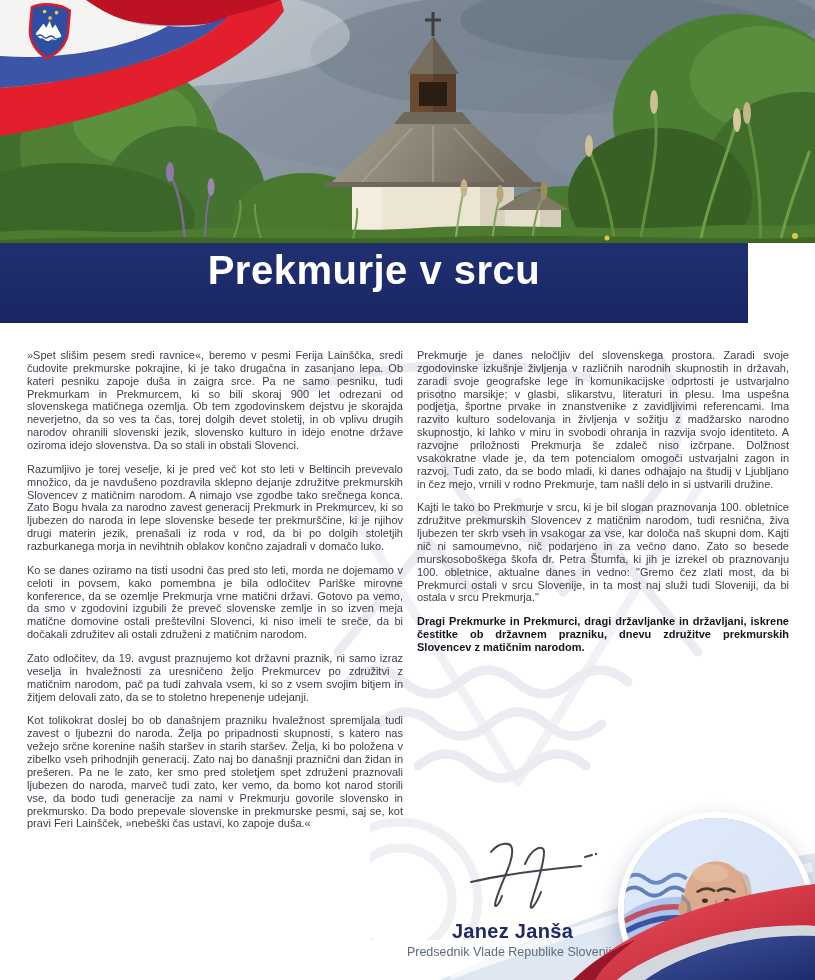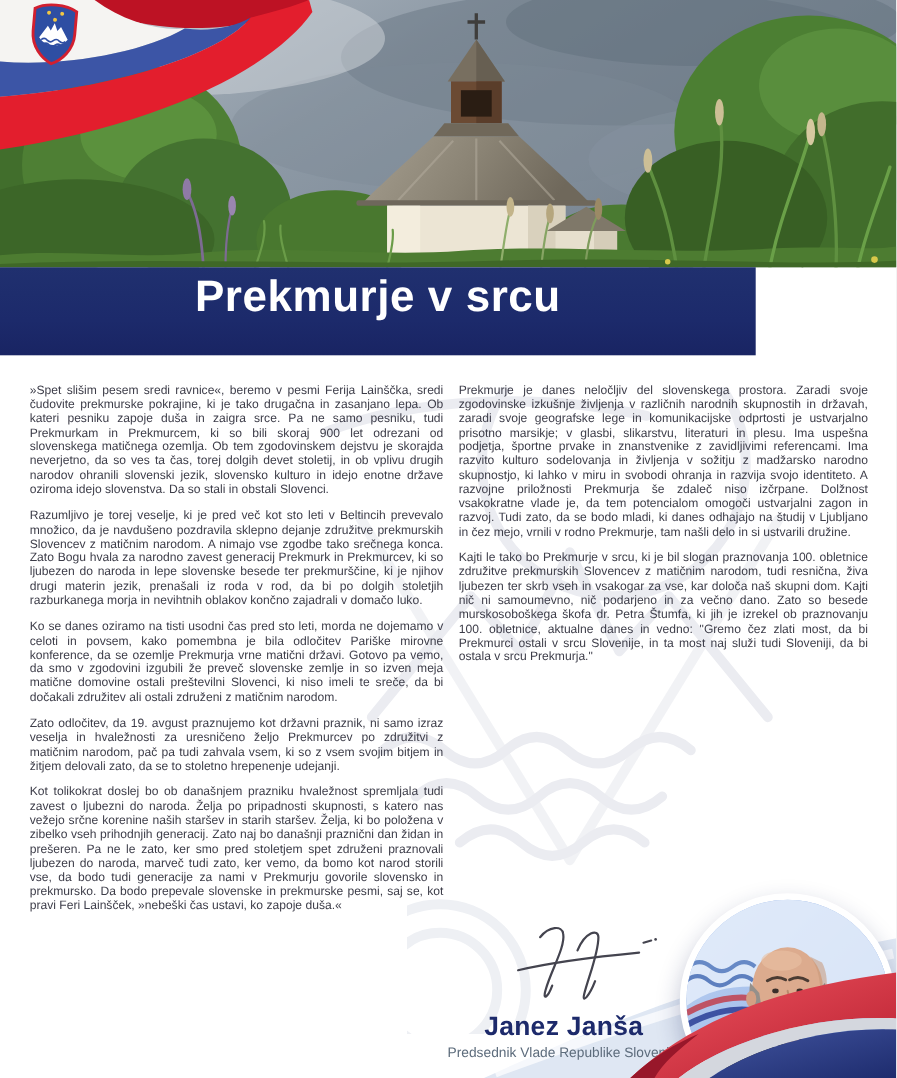--- a/index.html
+++ b/index.html
@@ -7,21 +7,21 @@
     position:relative;width:815px;height:980px;margin:0 auto;background:#ffffff;
     overflow:hidden;font-family:"Liberation Sans",sans-serif;
   }
   
   .hero{position:absolute;top:0;left:0;width:815px;height:243px;z-index:1;}
   .hero svg{display:block;}
   
   .flag{position:absolute;top:0;left:0;width:300px;height:150px;z-index:3;}
   
   .banner{
-    position:absolute;top:243px;left:0;width:687px;height:80px;z-index:2;
+    position:absolute;top:243px;left:0;width:748px;height:80px;z-index:2;
     background:linear-gradient(180deg,#20306f 0%,#1c2a6b 60%,#192463 100%);
     text-align:center;color:#fff;
   }
   .banner h1{
     margin:5px 0 0 0;font-size:40px;font-weight:800;letter-spacing:.5px;color:#ffffff;
   }
   .banner .subtitle{
     margin:1px 0 0 0;font-size:14.2px;color:#56b6e7;letter-spacing:.2px;
   }
   
@@ -40,21 +40,21 @@
   .wash{position:absolute;left:440px;top:835px;z-index:1;}
   .portrait{
     position:absolute;left:618px;top:812px;width:196px;height:196px;z-index:3;
     border-radius:50%;border:6px solid #ffffff;box-sizing:border-box;overflow:hidden;
     box-shadow:0 10px 22px rgba(25,36,90,.28);background:#a9c2ea;
   }
   .corner-ribbon{position:absolute;right:0;bottom:0;width:260px;height:150px;z-index:4;}
   
   .sig-block{position:absolute;left:405px;top:840px;width:215px;z-index:3;text-align:center;}
   .sig-svg{display:block;margin:0 auto;}
-  .sig-name{margin:2px 0 0 0;font-size:24px;font-weight:bold;color:#1d2a6b;letter-spacing:.3px;}
+  .sig-name{margin:2px 0 0 0;font-size:20px;font-weight:bold;color:#1d2a6b;letter-spacing:.3px;}
   .sig-role{margin:2px 0 0 0;font-size:12.5px;color:#5d6c7c;}
 </style>
 </head>
 <body>
 
 <div class="page">
 
   <div class="hero">
     <svg width="815" height="243" viewBox="0 0 815 243" xmlns="http://www.w3.org/2000/svg">
       <defs>
@@ -189,20 +189,21 @@
     <div class="col">
       <p>»Spet slišim pesem sredi ravnice«, beremo v pesmi Ferija Lainščka, sredi čudovite prekmurske pokrajine, ki je tako drugačna in zasanjano lepa. Ob kateri pesniku zapoje duša in zaigra srce. Pa ne samo pesniku, tudi Prekmurkam in Prekmurcem, ki so bili skoraj 900 let odrezani od slovenskega matičnega ozemlja. Ob tem zgodovinskem dejstvu je skorajda neverjetno, da so ves ta čas, torej dolgih devet stoletij, in ob vplivu drugih narodov ohranili slovenski jezik, slovensko kulturo in idejo enotne države oziroma idejo slovenstva. Da so stali in obstali Slovenci.</p>
       <p>Razumljivo je torej veselje, ki je pred več kot sto leti v Beltincih prevevalo množico, da je navdušeno pozdravila sklepno dejanje združitve prekmurskih Slovencev z matičnim narodom. A nimajo vse zgodbe tako srečnega konca. Zato Bogu hvala za narodno zavest generacij Prekmurk in Prekmurcev, ki so ljubezen do naroda in lepe slovenske besede ter prekmurščine, ki je njihov drugi materin jezik, prenašali iz roda v rod, da bi po dolgih stoletjih razburkanega morja in nevihtnih oblakov končno zajadrali v domačo luko.</p>
       <p>Ko se danes oziramo na tisti usodni čas pred sto leti, morda ne dojemamo v celoti in povsem, kako pomembna je bila odločitev Pariške mirovne konference, da se ozemlje Prekmurja vrne matični državi. Gotovo pa vemo, da smo v zgodovini izgubili že preveč slovenske zemlje in so izven meja matične domovine ostali preštevilni Slovenci, ki niso imeli te sreče, da bi dočakali združitev ali ostali združeni z matičnim narodom.</p>
       <p>Zato odločitev, da 19. avgust praznujemo kot državni praznik, ni samo izraz veselja in hvaležnosti za uresničeno željo Prekmurcev po združitvi z matičnim narodom, pač pa tudi zahvala vsem, ki so z vsem svojim bitjem in žitjem delovali zato, da se to stoletno hrepenenje udejanji.</p>
       <p>Kot tolikokrat doslej bo ob današnjem prazniku hvaležnost spremljala tudi zavest o ljubezni do naroda. Želja po pripadnosti skupnosti, s katero nas vežejo srčne korenine naših staršev in starih staršev. Želja, ki bo položena v zibelko vseh prihodnjih generacij. Zato naj bo današnji praznični dan židan in prešeren. Pa ne le zato, ker smo pred stoletjem spet združeni praznovali ljubezen do naroda, marveč tudi zato, ker vemo, da bomo kot narod storili vse, da bodo tudi generacije za nami v Prekmurju govorile slovensko in prekmursko. Da bodo prepevale slovenske in prekmurske pesmi, saj se, kot pravi Feri Lainšček, »nebeški čas ustavi, ko zapoje duša.«</p>
     </div>
     <div class="col col-right">
       <p>Prekmurje je danes neločljiv del slovenskega prostora. Zaradi svoje zgodovinske izkušnje življenja v različnih narodnih skupnostih in državah, zaradi svoje geografske lege in komunikacijske odprtosti je ustvarjalno prisotno marsikje; v glasbi, slikarstvu, literaturi in plesu. Ima uspešna podjetja, športne prvake in znanstvenike z zavidljivimi referencami. Ima razvito kulturo sodelovanja in življenja v sožitju z madžarsko narodno skupnostjo, ki lahko v miru in svobodi ohranja in razvija svojo identiteto. A razvojne priložnosti Prekmurja še zdaleč niso izčrpane. Dolžnost vsakokratne vlade je, da tem potencialom omogoči ustvarjalni zagon in razvoj. Tudi zato, da se bodo mladi, ki danes odhajajo na študij v Ljubljano in čez mejo, vrnili v rodno Prekmurje, tam našli delo in si ustvarili družine.</p>
       <p>Kajti le tako bo Prekmurje v srcu, ki je bil slogan praznovanja 100. obletnice združitve prekmurskih Slovencev z matičnim narodom, tudi resnična, živa ljubezen ter skrb vseh in vsakogar za vse, kar določa naš skupni dom. Kajti nič ni samoumevno, nič podarjeno in za večno dano. Zato so besede murskosoboškega škofa dr. Petra Štumfa, ki jih je izrekel ob praznovanju 100. obletnice, aktualne danes in vedno: "Gremo čez zlati most, da bi Prekmurci ostali v srcu Slovenije, in ta most naj služi tudi Sloveniji, da bi ostala v srcu Prekmurja."</p>
+      <p class="closing">Dragi Prekmurke in Prekmurci, dragi državljanke in državljani, iskrene čestitke ob državnem prazniku, dnevu združitve prekmurskih Slovencev z matičnim narodom.</p>
     </div>
   </div>
 
   <div class="wash">
     <svg width="375" height="145" viewBox="0 0 375 145" xmlns="http://www.w3.org/2000/svg">
       <path d="M0,145 L375,145 L375,18 C250,42 115,92 0,145 Z" fill="#dfe7f3"></path>
       <path d="M10,140 C140,92 260,55 372,32" stroke="#ffffff" stroke-width="9" fill="none" opacity="0.7"></path>
     </svg>
   </div>
 

